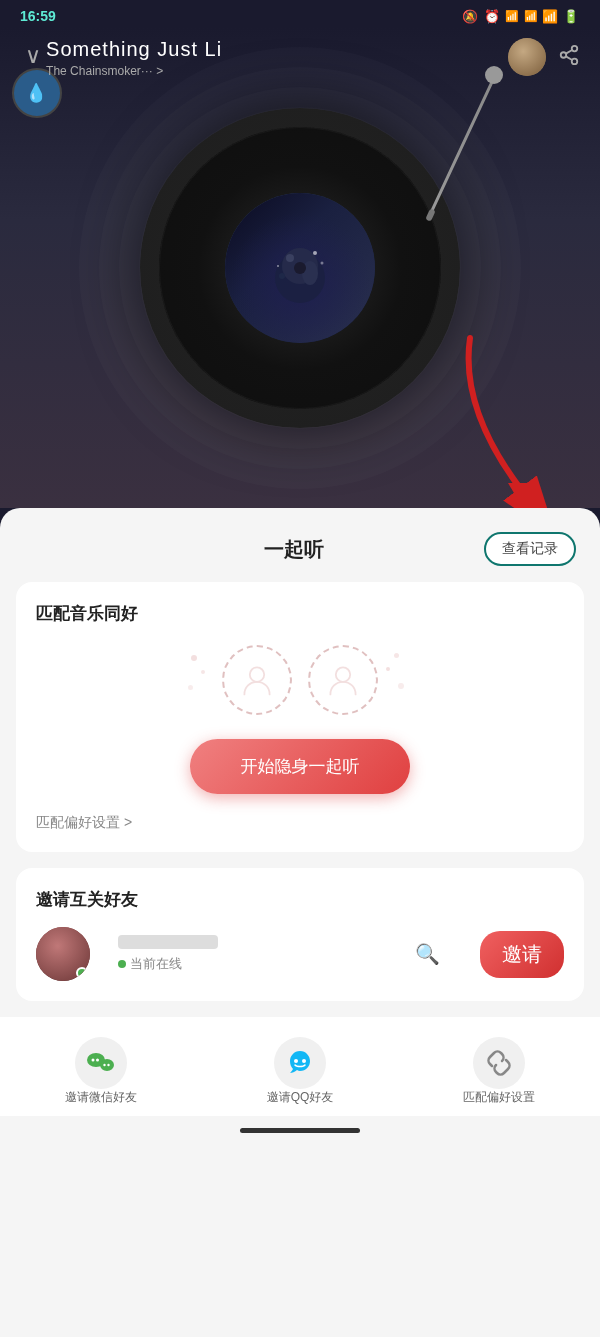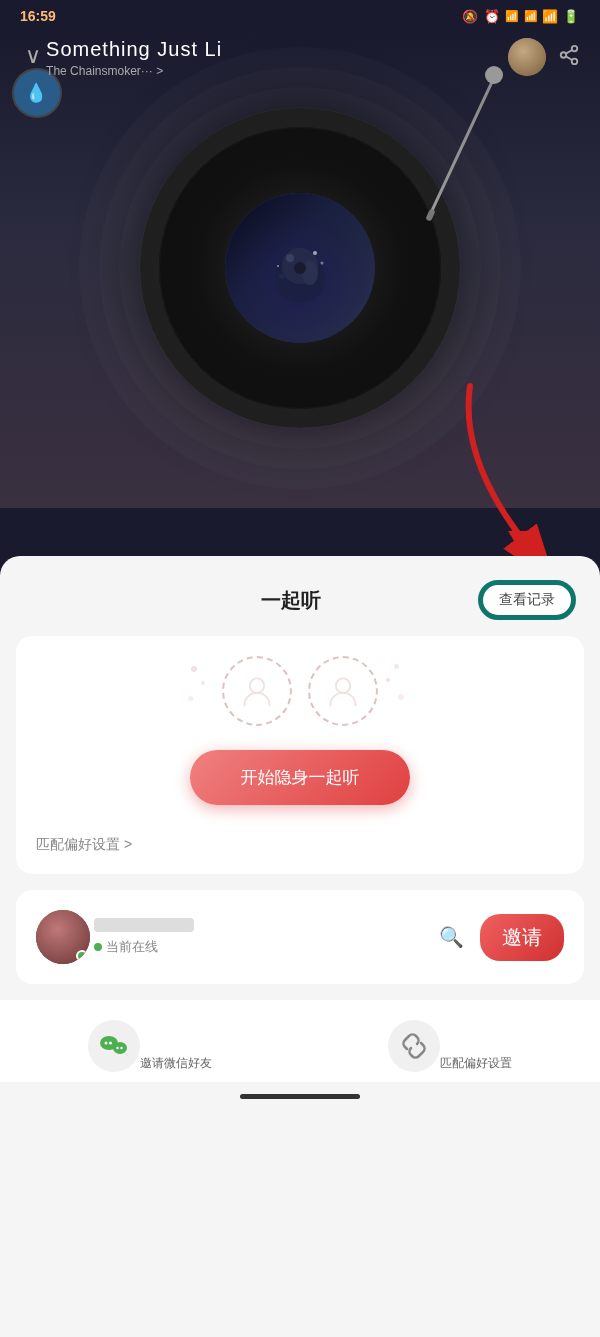--- a/index.html
+++ b/index.html
@@ -12,21 +12,21 @@
       overflow-x: hidden;
     }
 
     
     .status-bar {
       display: flex;
       justify-content: space-between;
       align-items: center;
       padding: 8px 20px 4px;
       background: #1a1a2e;
-      color: #fdba74;
+      color: #5eead4;
       font-size: 14px;
       font-weight: 600;
     }
     .status-right {
       display: flex;
       align-items: center;
       gap: 5px;
     }
 
     
@@ -218,33 +218,32 @@
       min-height: 857px;
       position: relative;
       z-index: 20;
     }
 
     .sheet-header {
       display: flex;
       justify-content: space-between;
       align-items: center;
       padding: 24px 24px 16px;
-      margin-top: 48px;
     }
 
     .sheet-title {
       font-size: 20px;
       font-weight: 600;
       color: #222;
       text-align: center;
       flex: 1;
     }
 
     .view-records-btn {
-      border: 5px solid #0f766e;
+      border: 2px solid #0f766e;
       border-radius: 20px;
       padding: 6px 16px;
       font-size: 14px;
       color: #444;
       background: white;
       cursor: pointer;
       white-space: nowrap;
     }
 
     
@@ -285,21 +284,21 @@
     .avatar-placeholder svg {
       width: 36px;
       height: 36px;
       opacity: 0.4;
     }
 
     
     .start-btn {
       display: block;
       width: 220px;
-      margin: 0 auto 31px;
+      margin: 0 auto 20px;
       padding: 16px 32px;
       background: linear-gradient(135deg, #f08080, #e04040);
       border: none;
       border-radius: 30px;
       color: white;
       font-size: 17px;
       font-weight: 500;
       text-align: center;
       cursor: pointer;
       box-shadow: 0 4px 15px rgba(220,60,60,0.4);
@@ -320,21 +319,21 @@
     .card-section-title {
       font-size: 17px;
       font-weight: 600;
       color: #222;
       margin-bottom: 16px;
     }
 
     .friend-row {
       display: flex;
       align-items: center;
-      gap: 4px;
+      gap: 28px;
     }
 
     .friend-avatar {
       width: 54px;
       height: 54px;
       border-radius: 50%;
       background: linear-gradient(135deg, #8b4a4a, #5a2a2a);
       position: relative;
       overflow: hidden;
       flex-shrink: 0;
@@ -421,22 +420,22 @@
       background: white;
       padding: 20px 0 10px;
       display: flex;
       justify-content: space-around;
       align-items: center;
       margin-top: 10px;
     }
 
     .share-item {
       display: flex;
-      flex-direction: row;
-      align-items: flex-end;
+      flex-direction: column;
+      align-items: center;
       gap: 0;
       cursor: pointer;
     }
 
     .share-item-icon {
       width: 52px;
       height: 52px;
       border-radius: 50%;
       display: flex;
       align-items: center;
@@ -554,20 +553,21 @@
 </div>
 
 <div class="bottom-sheet">
   <div class="sheet-header">
     <div style="width:80px;"></div>
     <span class="sheet-title">一起听</span>
     <button class="view-records-btn">查看记录</button>
   </div>
 
   <div class="card">
+    <div class="card-title">匹配音乐同好</div>
 
     <div class="avatars-row">
 
       <div style="position:relative; width:30px; height:70px; margin-right: -10px;">
         <div style="position:absolute; top:10px; left:5px; width:6px; height:6px; background:#e8c0c0; border-radius:50%; opacity:0.5;"></div>
         <div style="position:absolute; top:25px; left:15px; width:4px; height:4px; background:#e8c0c0; border-radius:50%; opacity:0.4;"></div>
         <div style="position:absolute; top:40px; left:2px; width:5px; height:5px; background:#e8c0c0; border-radius:50%; opacity:0.3;"></div>
       </div>
 
       <div class="avatar-placeholder">
@@ -589,20 +589,21 @@
         <div style="position:absolute; top:38px; left:14px; width:6px; height:6px; background:#e8c0c0; border-radius:50%; opacity:0.3;"></div>
       </div>
     </div>
 
     <button class="start-btn">开始隐身一起听</button>
 
     <div class="match-settings">匹配偏好设置</div>
   </div>
 
   <div class="card">
+    <div class="card-section-title">邀请互关好友</div>
 
     <div class="friend-row">
       <div class="friend-avatar">
         <div class="friend-avatar-img"></div>
         <div class="online-dot"></div>
       </div>
 
       <div class="friend-info">
         <div class="friend-name-bar"></div>
         <div class="friend-status">
@@ -635,20 +636,31 @@
           <circle cx="8" cy="13" r="1.5" fill="white"></circle>
           <circle cx="12.5" cy="13" r="1.5" fill="white"></circle>
           <ellipse cx="22" cy="18" rx="7" ry="6" fill="#4caf50"></ellipse>
           <circle cx="19.5" cy="18" r="1.2" fill="white"></circle>
           <circle cx="23.5" cy="18" r="1.2" fill="white"></circle>
         </svg>
       </div>
       <span class="share-item-label">邀请微信好友</span>
     </div>
 
+    <div class="share-item">
+      <div class="share-item-icon qq-icon-bg">
+        <svg width="32" height="32" viewBox="0 0 32 32">
+          <path d="M16 4 C10 4 6 9 6 14 C6 17 7 20 9 22 C8 24 6 26 6 26 C8 26 11 25 13 23 C14 23.5 15 24 16 24 C22 24 26 19.5 26 14 C26 9 22 4 16 4Z" fill="#12b7f5"></path>
+          <circle cx="12" cy="14" r="2" fill="white"></circle>
+          <circle cx="20" cy="14" r="2" fill="white"></circle>
+          <path d="M11 18 C12.5 20 19.5 20 21 18" stroke="white" stroke-width="1.5" fill="none" stroke-linecap="round"></path>
+        </svg>
+      </div>
+      <span class="share-item-label">邀请QQ好友</span>
+    </div>
 
     <div class="share-item">
       <div class="share-item-icon link-icon-bg">
         <svg width="32" height="32" viewBox="0 0 32 32" fill="none" stroke="#888" stroke-width="2.5" stroke-linecap="round">
           <path d="M13 18 C11 20 11 23 13 25 L14 26 C16 28 19 28 21 26 L25 22 C27 20 27 17 25 15 L23 13"></path>
           <path d="M19 14 C21 12 21 9 19 7 L18 6 C16 4 13 4 11 6 L7 10 C5 12 5 15 7 17 L9 19"></path>
         </svg>
       </div>
       <span class="share-item-label">匹配偏好设置</span>
     </div>

